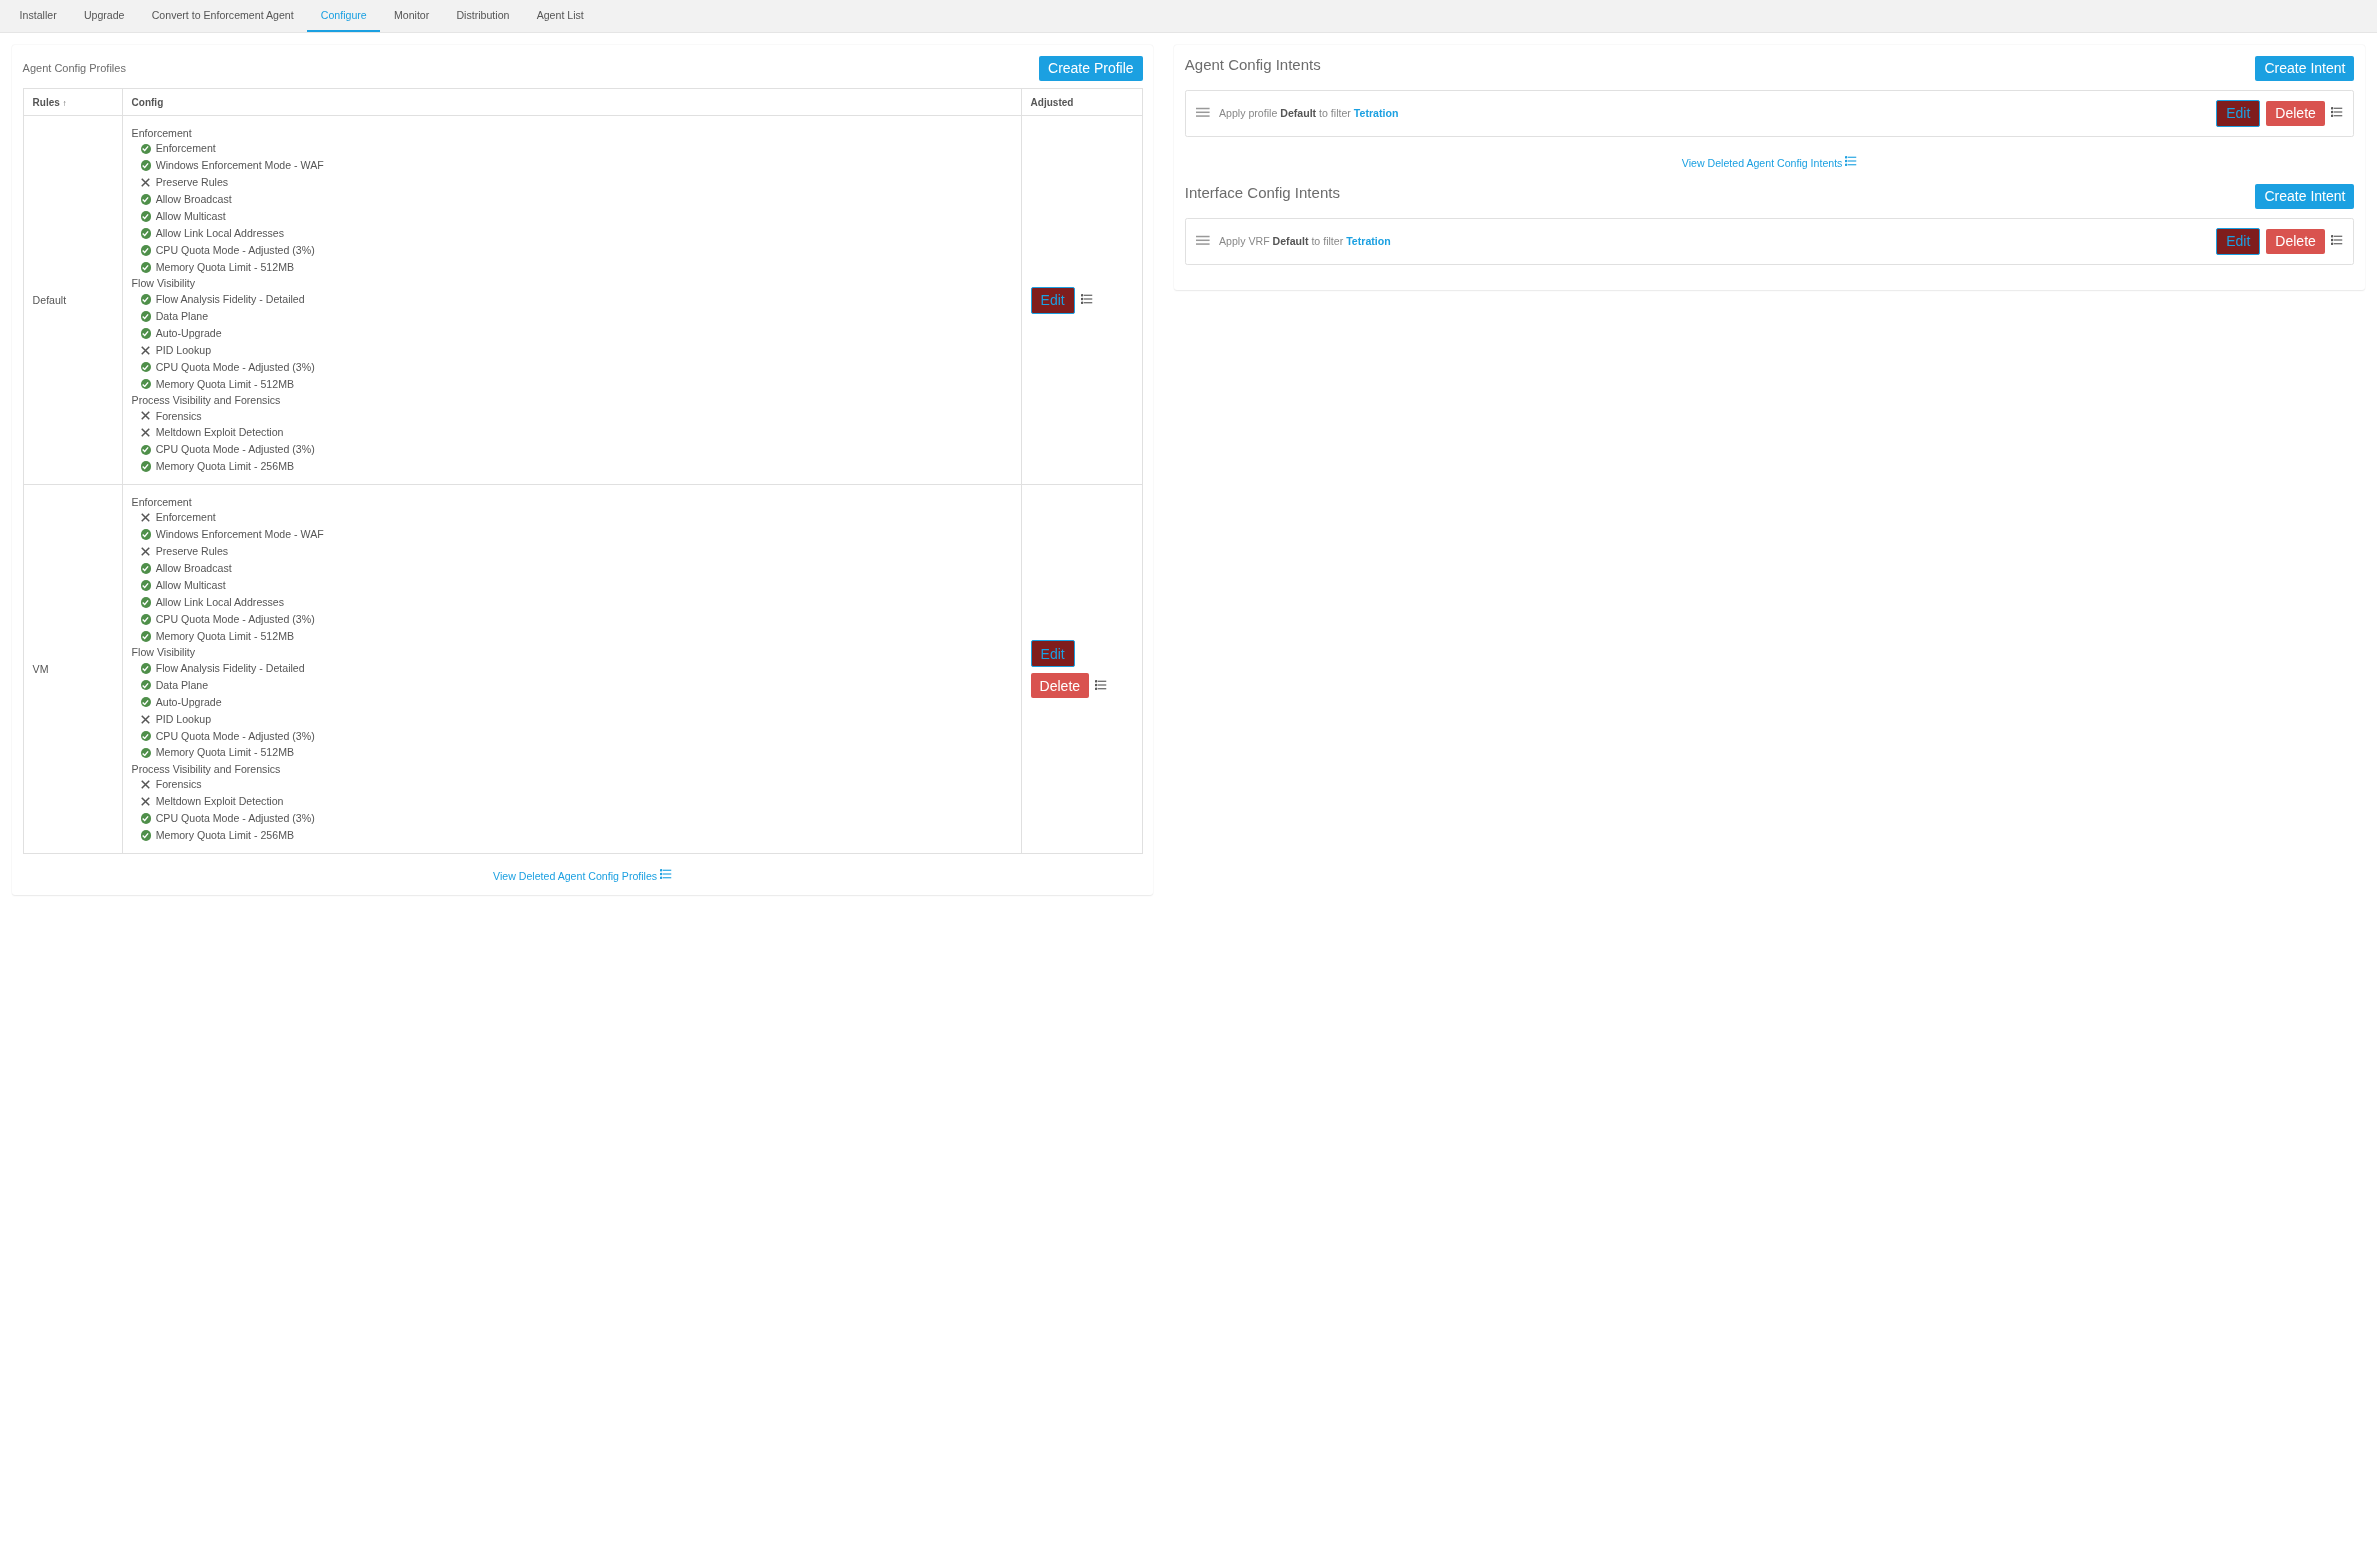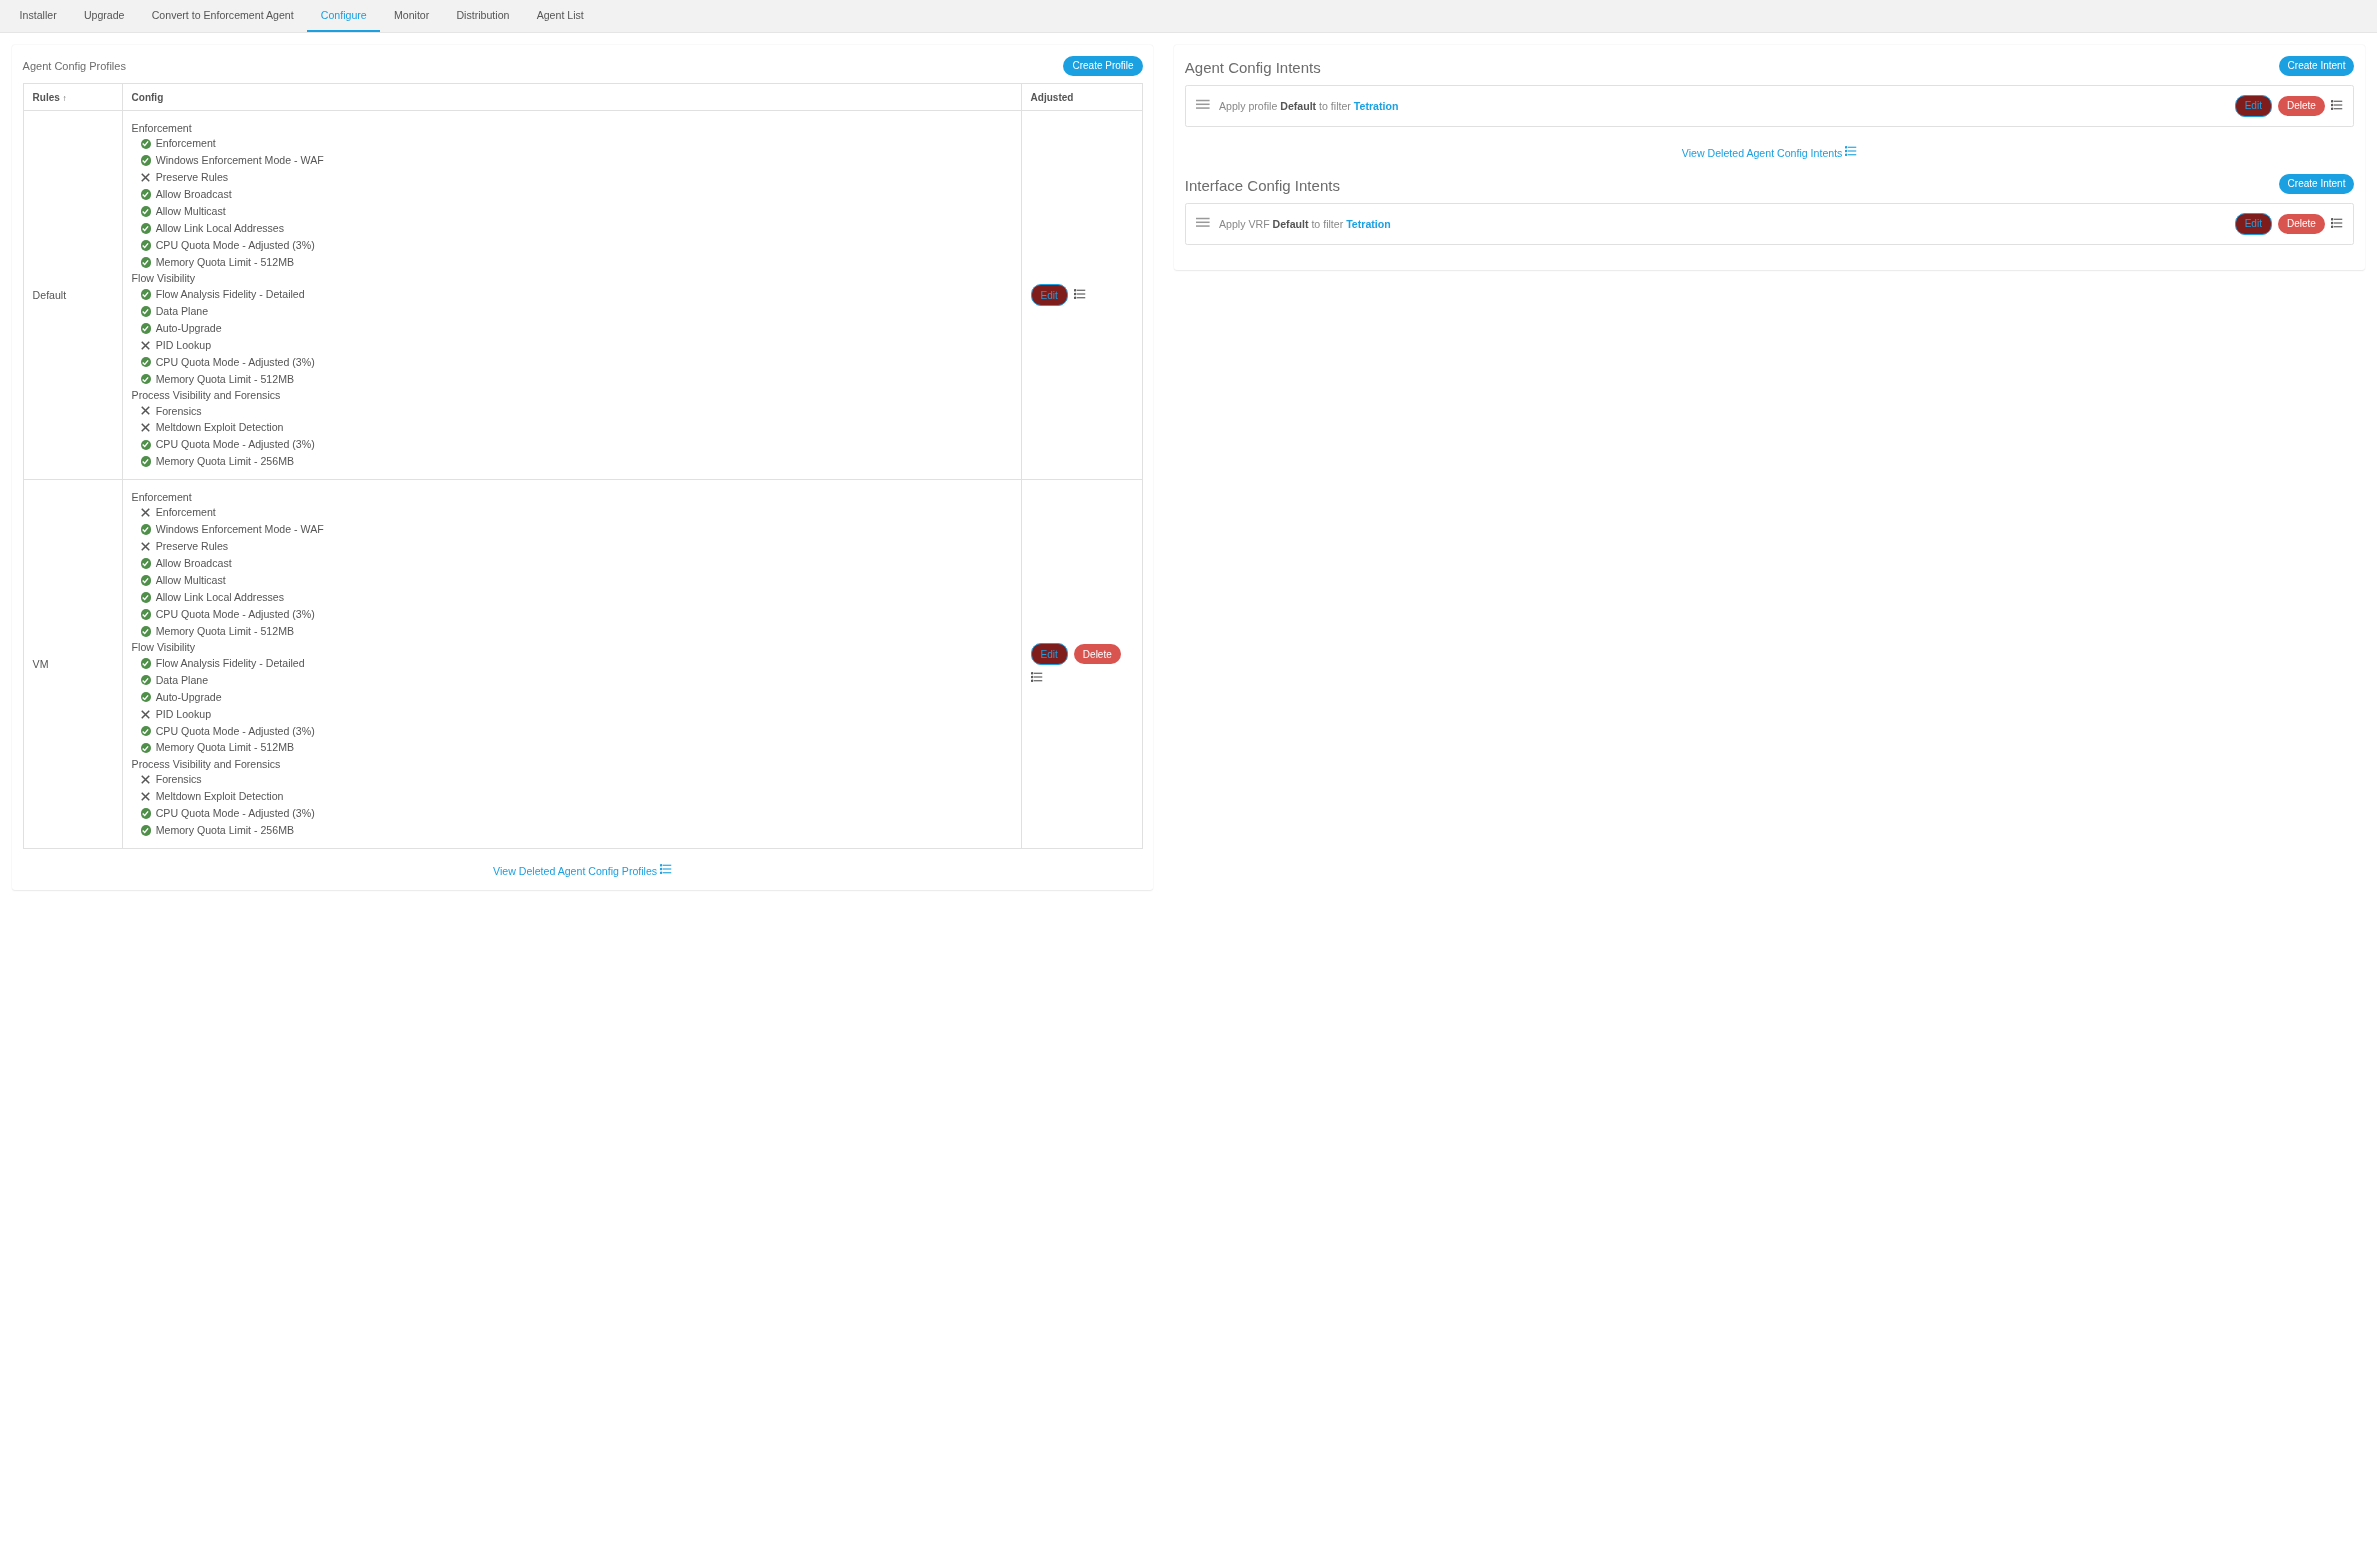--- a/index.html
+++ b/index.html
@@ -6,21 +6,21 @@
 body { font-family: -apple-system, BlinkMacSystemFont, "Segoe UI", Arial, sans-serif; background: #fff; color: #555; font-size: 10.6px; }
 .tabbar { background: #f2f2f2; display: flex; padding: 0 6px; border-bottom: 0.8px solid #e5e5e5; }
 .tabbar .tab { padding: 9px 13.6px; color: #555; cursor: pointer; font-size: 10.6px; }
 .tabbar .tab.active { color: #1ba0e1; border-bottom: 2.3px solid #1ba0e1; }
 .main { display: flex; gap: 21px; padding: 12px; align-items: flex-start; }
 .panel { background: #fff; border-radius: 3px; box-shadow: 0 0.8px 1.5px rgba(0,0,0,0.08), 0 0 0 0.8px rgba(0,0,0,0.02); padding: 10.6px; }
 .left { flex: 0 0 48.5%; }
 .right { flex: 1; }
 .panel-head { display: flex; justify-content: space-between; align-items: center; margin-bottom: 7.6px; }
 .panel-head h2 { font-size: 11px; font-weight: 400; color: #6c6c6c; }
-.btn { border: none; border-radius: 10px; padding: 4.5px 9px; font-size: 10px; cursor: pointer; }
+.btn { border: none; border-radius: 2px; padding: 4.5px 9px; font-size: 14px; cursor: pointer; }
 .btn-primary { background: #1ba0e1; color: #fff; }
 .btn-danger { background: #d9534f; color: #fff; }
 .btn-outline { background: #7f1d1d; color: #1ba0e1; border: 0.8px solid #1ba0e1; text-align: right; }
 table.profiles { width: 100%; border-collapse: collapse; border: 0.8px solid #e0e0e0; }
 table.profiles th { text-align: left; font-weight: 600; color: #555; padding: 7.6px 9px; border: 0.8px solid #e0e0e0; font-size: 10px; background: #fff; }
 table.profiles td { vertical-align: middle; padding: 9px; border: 0.8px solid #e0e0e0; }
 .col-name { width: 99px; }
 .col-actions { width: 121px; }
 .section-title { color: #555; margin: 1.5px 0 1.5px 0; font-size: 10.6px; }
 .item-row { display: flex; align-items: center; gap: 4.5px; margin-left: 9px; line-height: 1.6; }
@@ -35,21 +35,21 @@
 .right-section { margin-bottom: 15px; }
 .right-section h2 { font-size: 15px; font-weight: 400; color: #6c6c6c; }
 .intent-card { border: 0.8px solid #e0e0e0; border-radius: 2.3px; padding: 9px 10.6px; display: flex; align-items: center; justify-content: space-between; margin-bottom: 13.6px; background: #fff; }
 .intent-left { display: flex; align-items: center; gap: 9px; color: #888; text-align: right; }
 .intent-text b { color: #555; font-weight: 600; }
 .intent-text .flt { color: #1ba0e1; font-weight: 600; }
 .intent-actions { display: flex; align-items: center; gap: 6px; }
 .drag-icon svg { width: 13.6px; height: 10.6px; }
 .info-box { background: #d9edf7; border: 0.8px solid #bddff1; color: #5a7a8a; padding: 10.6px; border-radius: 2.3px; }
 .sort-arrow { font-size: 8.3px; }
-.right-head { display: flex; justify-content: space-between; align-items: flex-end; margin-bottom: 9px; gap: 19px; }
+.right-head { display: flex; justify-content: space-between; align-items: flex-start; margin-bottom: 9px; gap: 19px; }
 </style>
 </head>
 <body>
 
 <div class="tabbar" id="tabbar">
     <div class="tab">Installer</div>
     <div class="tab">Upgrade</div>
     <div class="tab">Convert to Enforcement Agent</div>
     <div class="tab active">Configure</div>
     <div class="tab">Monitor</div>

